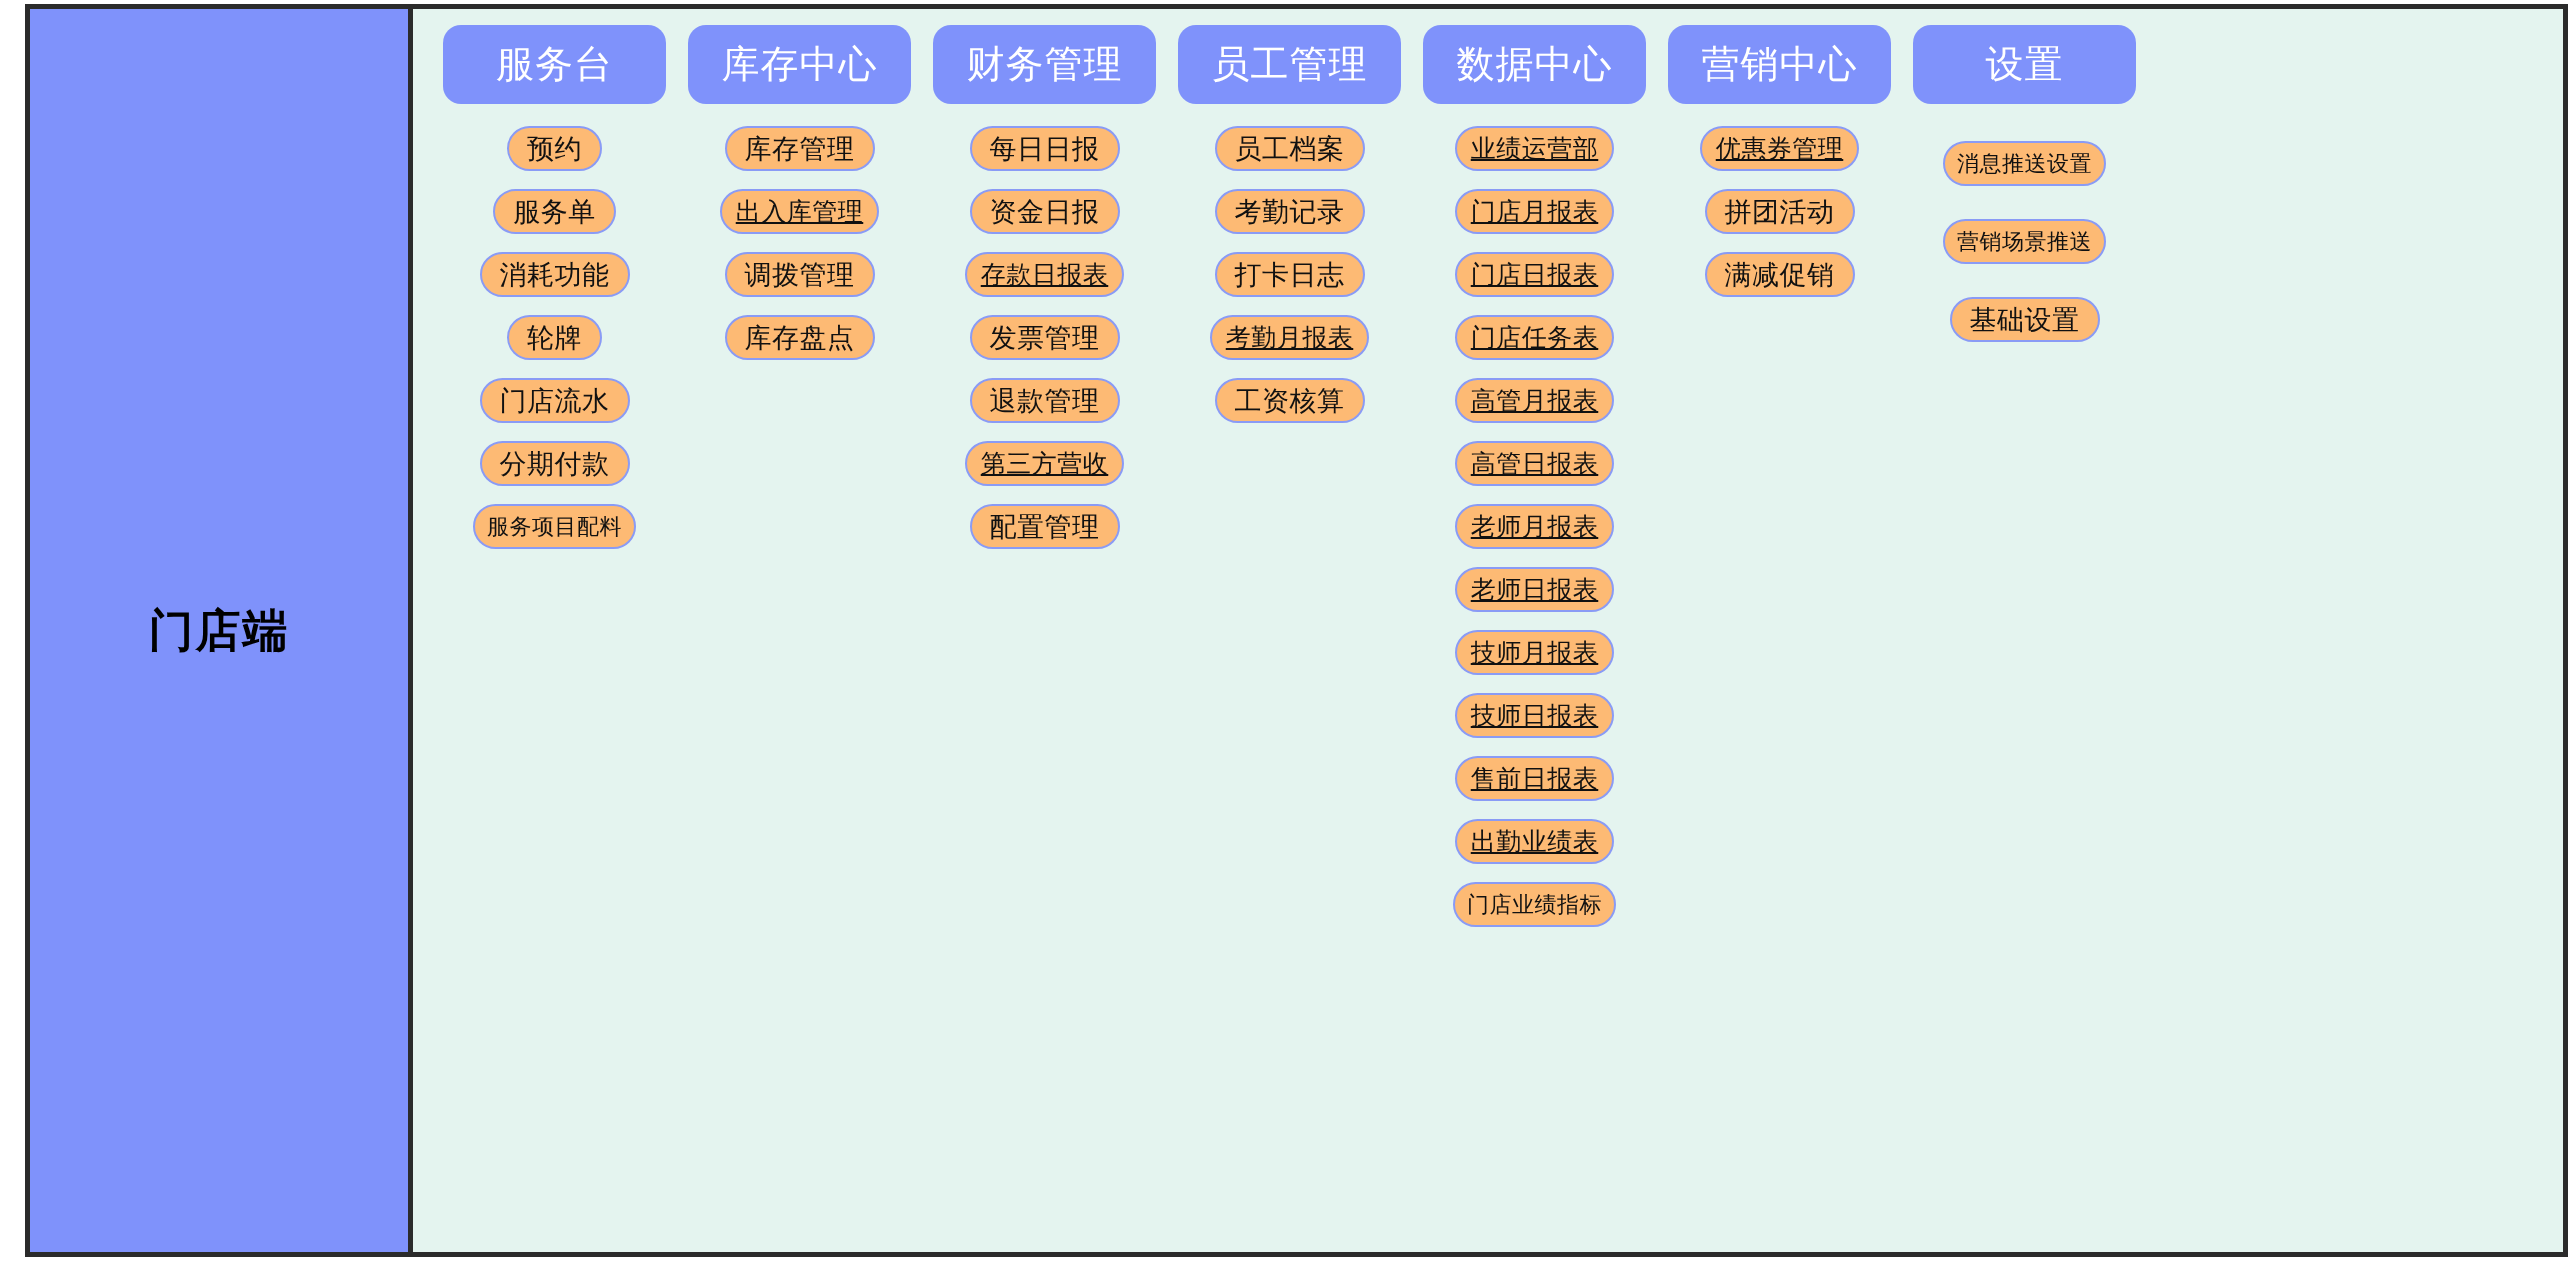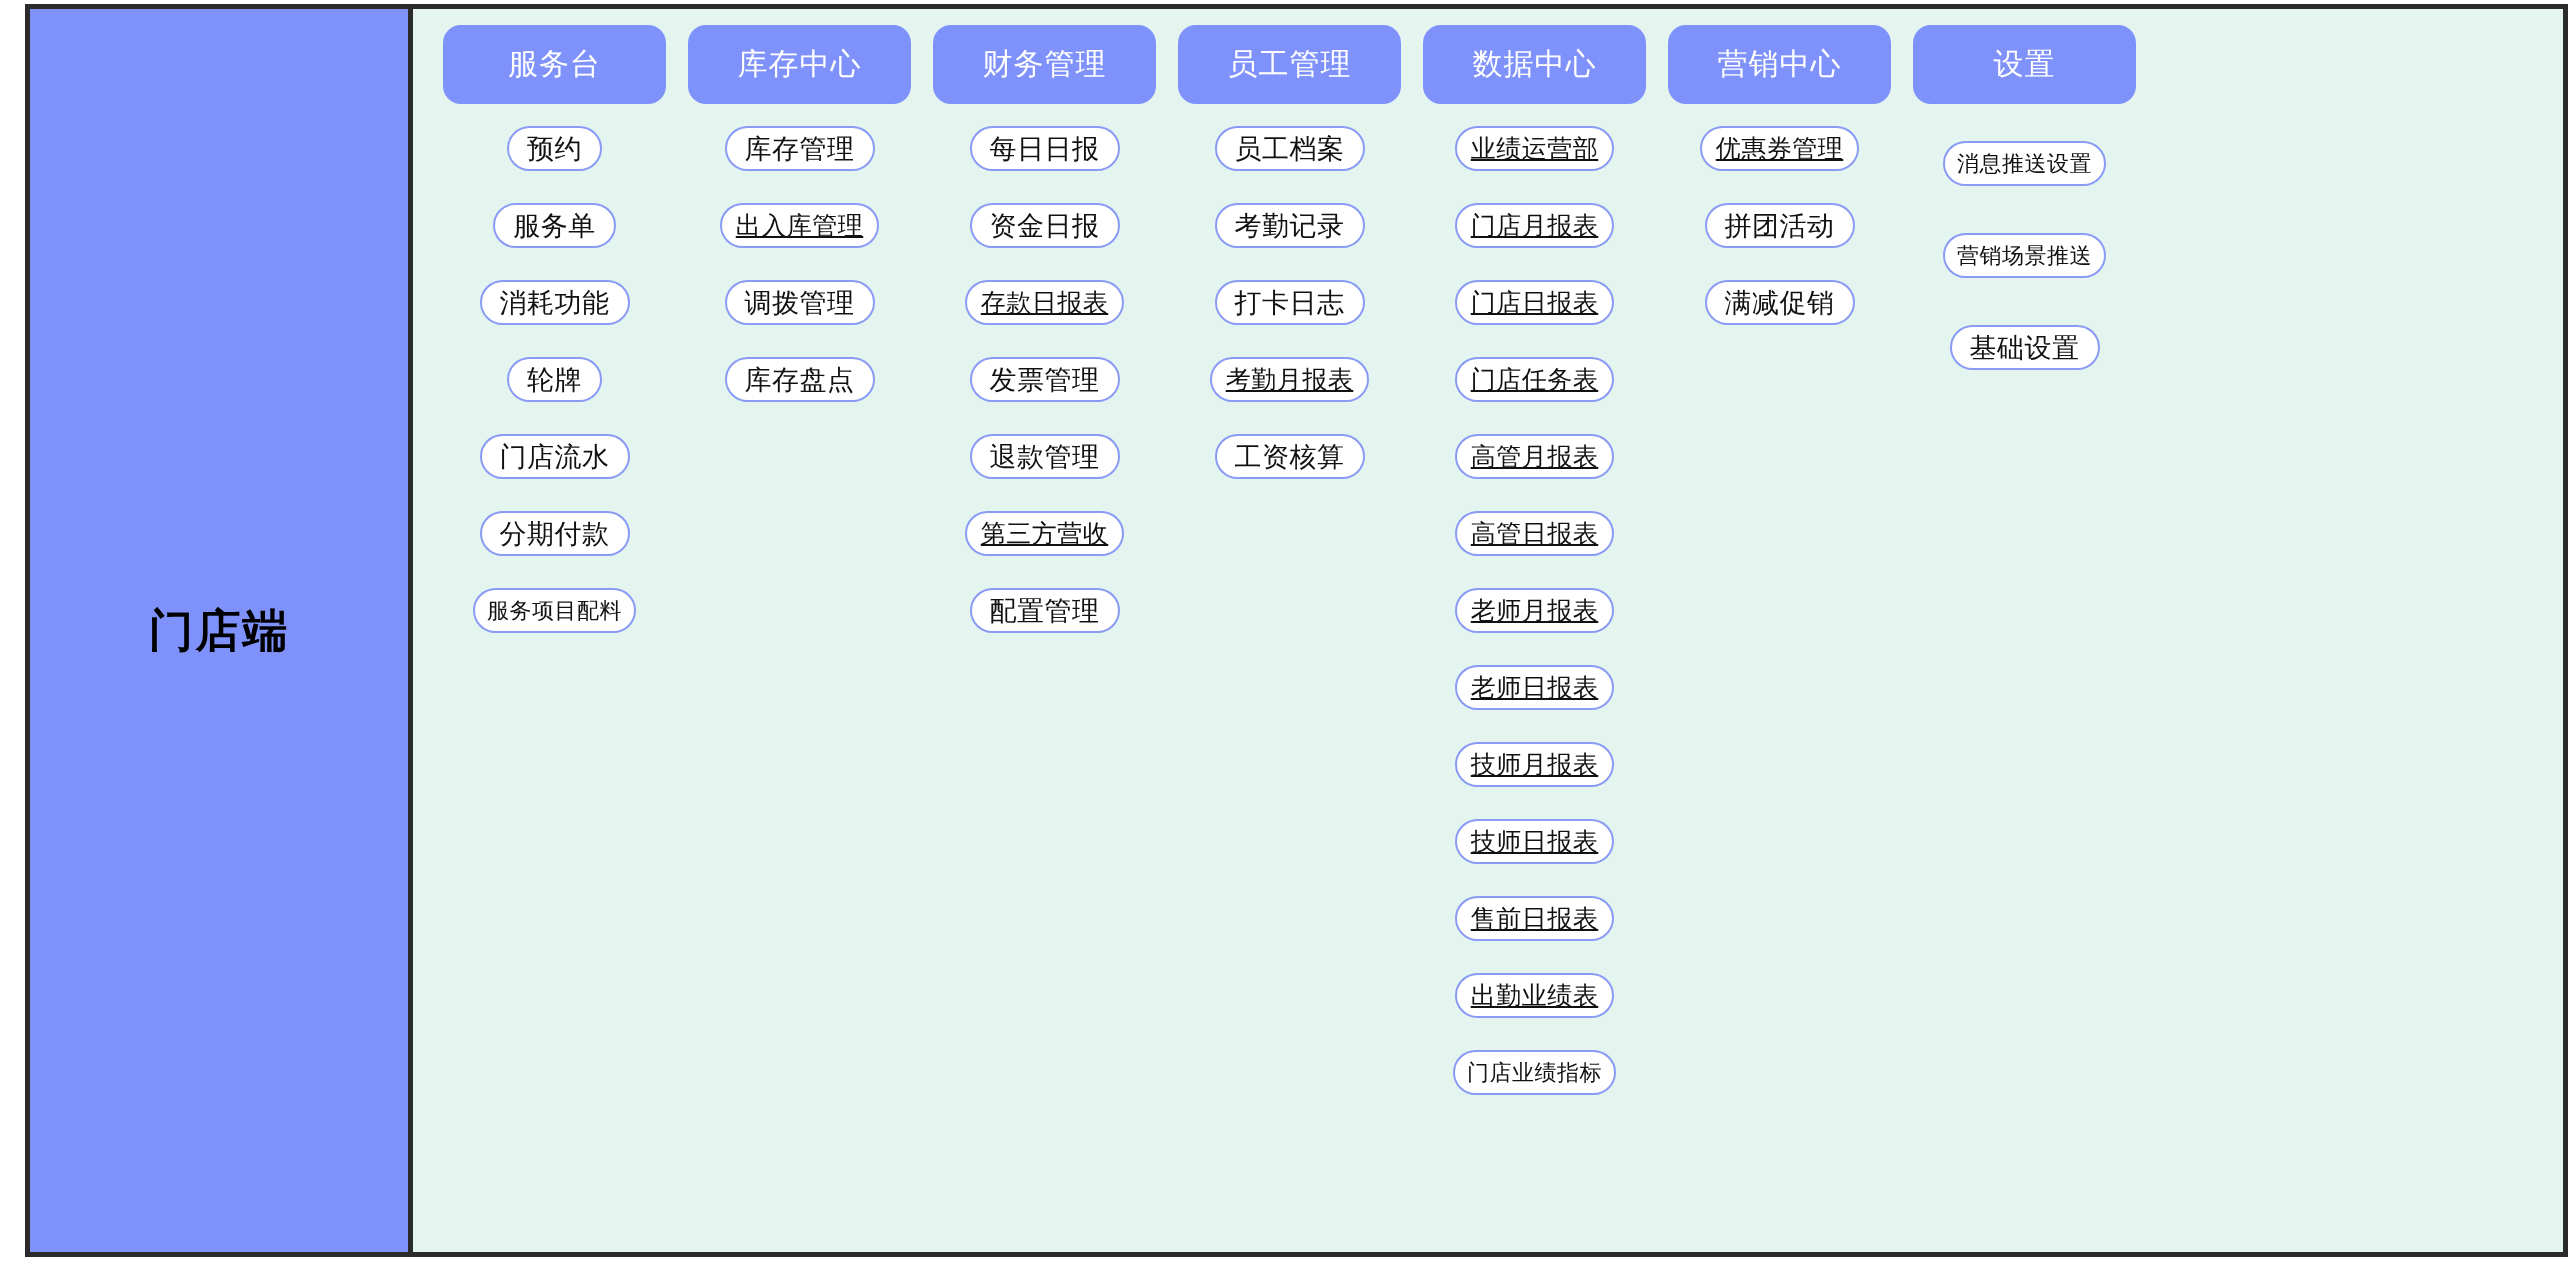--- a/index.html
+++ b/index.html
@@ -71,43 +71,43 @@
   
   .cat-header {
     width: 223px;
     height: 79px;
     background: #7f92fb;
     border-radius: 18px;
     display: flex;
     align-items: center;
     justify-content: center;
     color: #ffffff;
-    font-size: 30px;
+    font-size: 38px;
     letter-spacing: 1px;
     box-sizing: border-box;
     margin-bottom: 22px;
     white-space: nowrap;
   }
 
   
   .leaf {
     min-width: 0;
     height: 45px;
     padding: 0 18px;
-    background: #ffffff;
+    background: #fdba74;
     border: 2px solid #8a9bf5;
     border-radius: 26px;
     display: flex;
     align-items: center;
     justify-content: center;
     color: #111111;
     font-size: 27px;
     letter-spacing: 0.5px;
     box-sizing: border-box;
-    margin-bottom: 32px;
+    margin-bottom: 18px;
     white-space: nowrap;
   }
   .leaf.len5 { font-size: 25px; padding: 0 14px; text-decoration: underline; }
   .leaf.len6 { font-size: 22px; padding: 5px 12px; }
 </style>
 </head>
 <body>
 
 <div id="mindmap">
 

